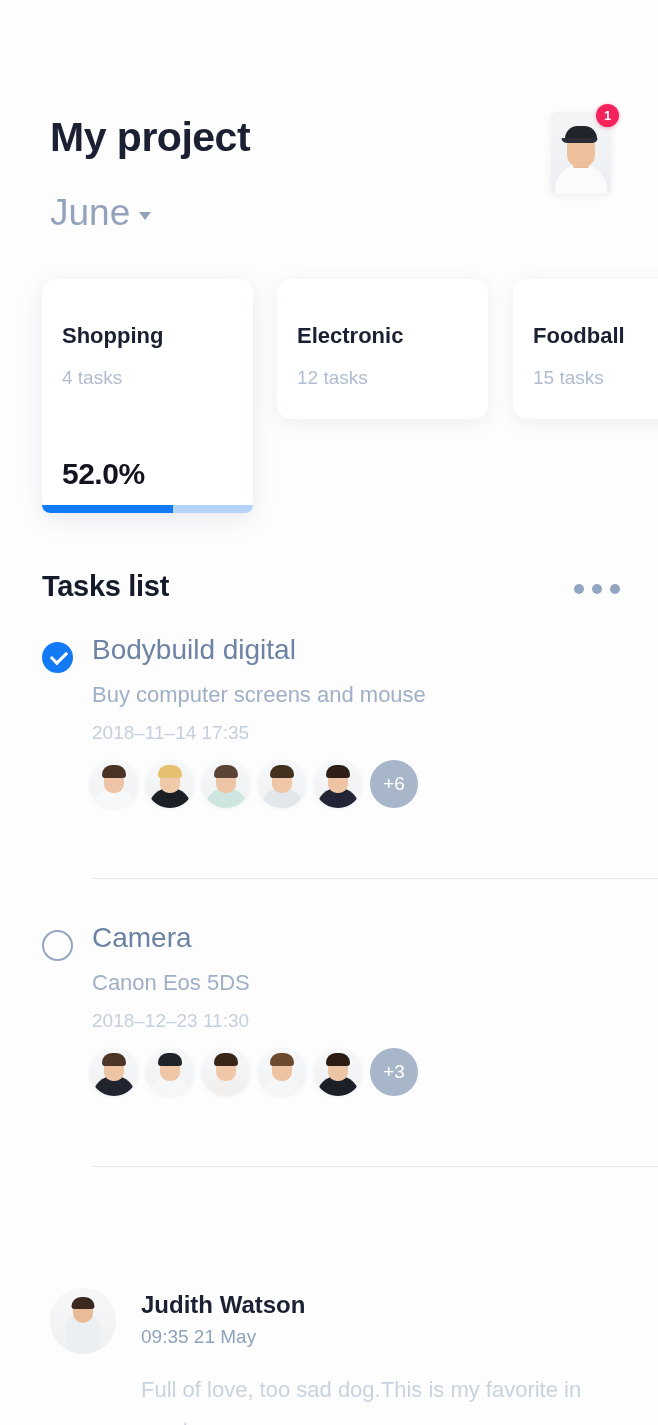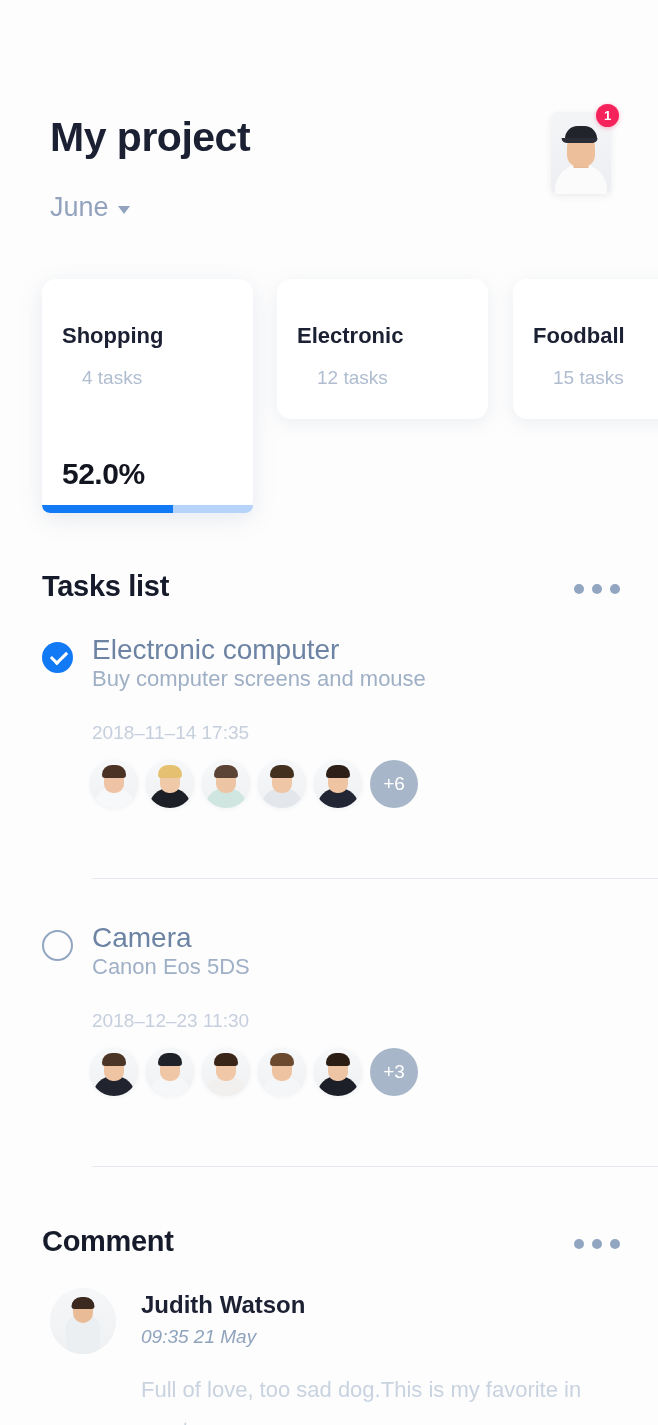--- a/index.html
+++ b/index.html
@@ -23,21 +23,21 @@
   }
   .page-title {
     position:absolute; left:50px; top:14px;
     font-size:41px; font-weight:bold; color:#1b2033;
     letter-spacing:-0.5px;
   }
   .month-row {
     position:absolute; left:50px; top:92px;
     display:flex; align-items:center; gap:9px;
   }
-  .month-label { font-size:27px; color:#93a3bd; }
+  .month-label { font-size:37px; color:#93a3bd; }
   .month-caret {
     width:0;height:0;
     border-left:6px solid transparent;
     border-right:6px solid transparent;
     border-top:8px solid #93a3bd;
     margin-top:5px;
   }
 
   .profile-wrap {
     position:absolute; left:551px; top:12px;
@@ -95,21 +95,21 @@
     box-shadow:0 6px 22px rgba(120,138,172,0.17);
   }
   .pcard.c2 { left:277px; width:211px; height:140px; }
   .pcard.c3 { left:513px; width:211px; height:140px; }
   .pcard-title {
     position:absolute; left:20px; top:44px;
     font-size:22px; font-weight:bold; color:#1b2033;
   }
   .pcard-sub {
     position:absolute; left:20px; top:88px;
-    font-size:19px; color:#b0bdd0;margin-left:20px;
+    font-size:19px; color:#b0bdd0;
   }
   .pcard-pct {
     position:absolute; left:20px; top:178px;
     font-size:30px; font-weight:bold; color:#12151f;
     letter-spacing:-0.5px;
   }
   .pbar-track {
     position:absolute; left:0; bottom:0; width:211px; height:8px;
     background:#b6d4fb; border-radius:0 0 14px 14px; overflow:hidden;
   }
@@ -149,21 +149,21 @@
     transform:rotate(-45deg);
   }
   .task-check.open {
     border:2px solid #93a6c1; background:transparent;
   }
   .task-title {
     position:absolute; left:92px; top:-4px;
     font-size:28px; color:#6c83a3; font-weight:normal;
   }
   .task-desc {
-    position:absolute; left:92px; top:28px;
+    position:absolute; left:92px; top:44px;
     font-size:22px; color:#9fb0c6;text-align:center;
   }
   .task-time {
     position:absolute; left:92px; top:84px;
     font-size:19px; color:#c6cfdd;
   }
   .avatars {
     position:absolute; left:90px; top:122px;
     display:flex; align-items:center;
   }
@@ -216,21 +216,21 @@
   .c-avatar .c-hair {
     position:absolute; left:50%; top:9px; transform:translateX(-50%);
     width:23px; height:12px; background:#3c2a20; border-radius:12px 12px 3px 3px;
   }
   .c-name {
     position:absolute; left:141px; top:3px;
     font-size:24px; font-weight:bold; color:#1b2033;
   }
   .c-meta {
     position:absolute; left:141px; top:38px;
-    font-size:19px; color:#8fa3bd;font-style:italic;
+    font-size:19px; color:#8fa3bd;
   }
   .c-text {
     position:absolute; left:141px; top:82px;
     width:470px;
     font-size:22px; line-height:40px; color:#c9d3e0;
   }
 </style>
 </head>
 <body>
 
@@ -283,21 +283,21 @@
     <div class="section-title">Tasks list</div>
     <div class="dots-menu">
         <i></i>
         <i></i>
         <i></i>
       </div>
   </div>
 
   <div class="task" style="top:638px;">
     <div class="task-check done"></div>
-    <div class="task-title">Electronic computer</div>
+    <div class="task-title">Bodybuild digital</div>
     <div class="task-desc">Buy computer screens and mouse</div>
     <div class="task-time">2018–11–14 17:35</div>
     <div class="avatars" id="task-avatars-0">
         <div class="av">
           <div class="a-bg" style="background:linear-gradient(180deg,#f7f8f9 0%,#eef0f2 100%)"></div>
           <div class="a-body" style="background:#f7f8f9"></div>
           <div class="a-head" style="background:#efc3a5"></div>
           <div class="a-hair" style="background:#4a3225"></div>
         </div>
         <div class="av">
@@ -363,28 +363,20 @@
           <div class="a-bg" style="background:linear-gradient(180deg,#f7f8f9 0%,#eef0f2 100%)"></div>
           <div class="a-body" style="background:#1c1f28"></div>
           <div class="a-head" style="background:#eec5a4"></div>
           <div class="a-hair" style="background:#2b1d14"></div>
         </div>
         <div class="av-more">+3</div>
       </div>
   </div>
   <div class="divider" style="top:1166px;"></div>
 
-  <div class="section-head" style="top:1225px;">
-    <div class="section-title">Comment</div>
-    <div class="dots-menu">
-        <i></i>
-        <i></i>
-        <i></i>
-      </div>
-  </div>
 
   <div class="comment-row" style="top:1288px;">
     <div class="c-avatar">
       <div class="cb"></div>
       <div class="c-body"></div>
       <div class="c-head"></div>
       <div class="c-hair"></div>
     </div>
     <div class="c-name">Judith Watson</div>
     <div class="c-meta">09:35  21 May</div>

